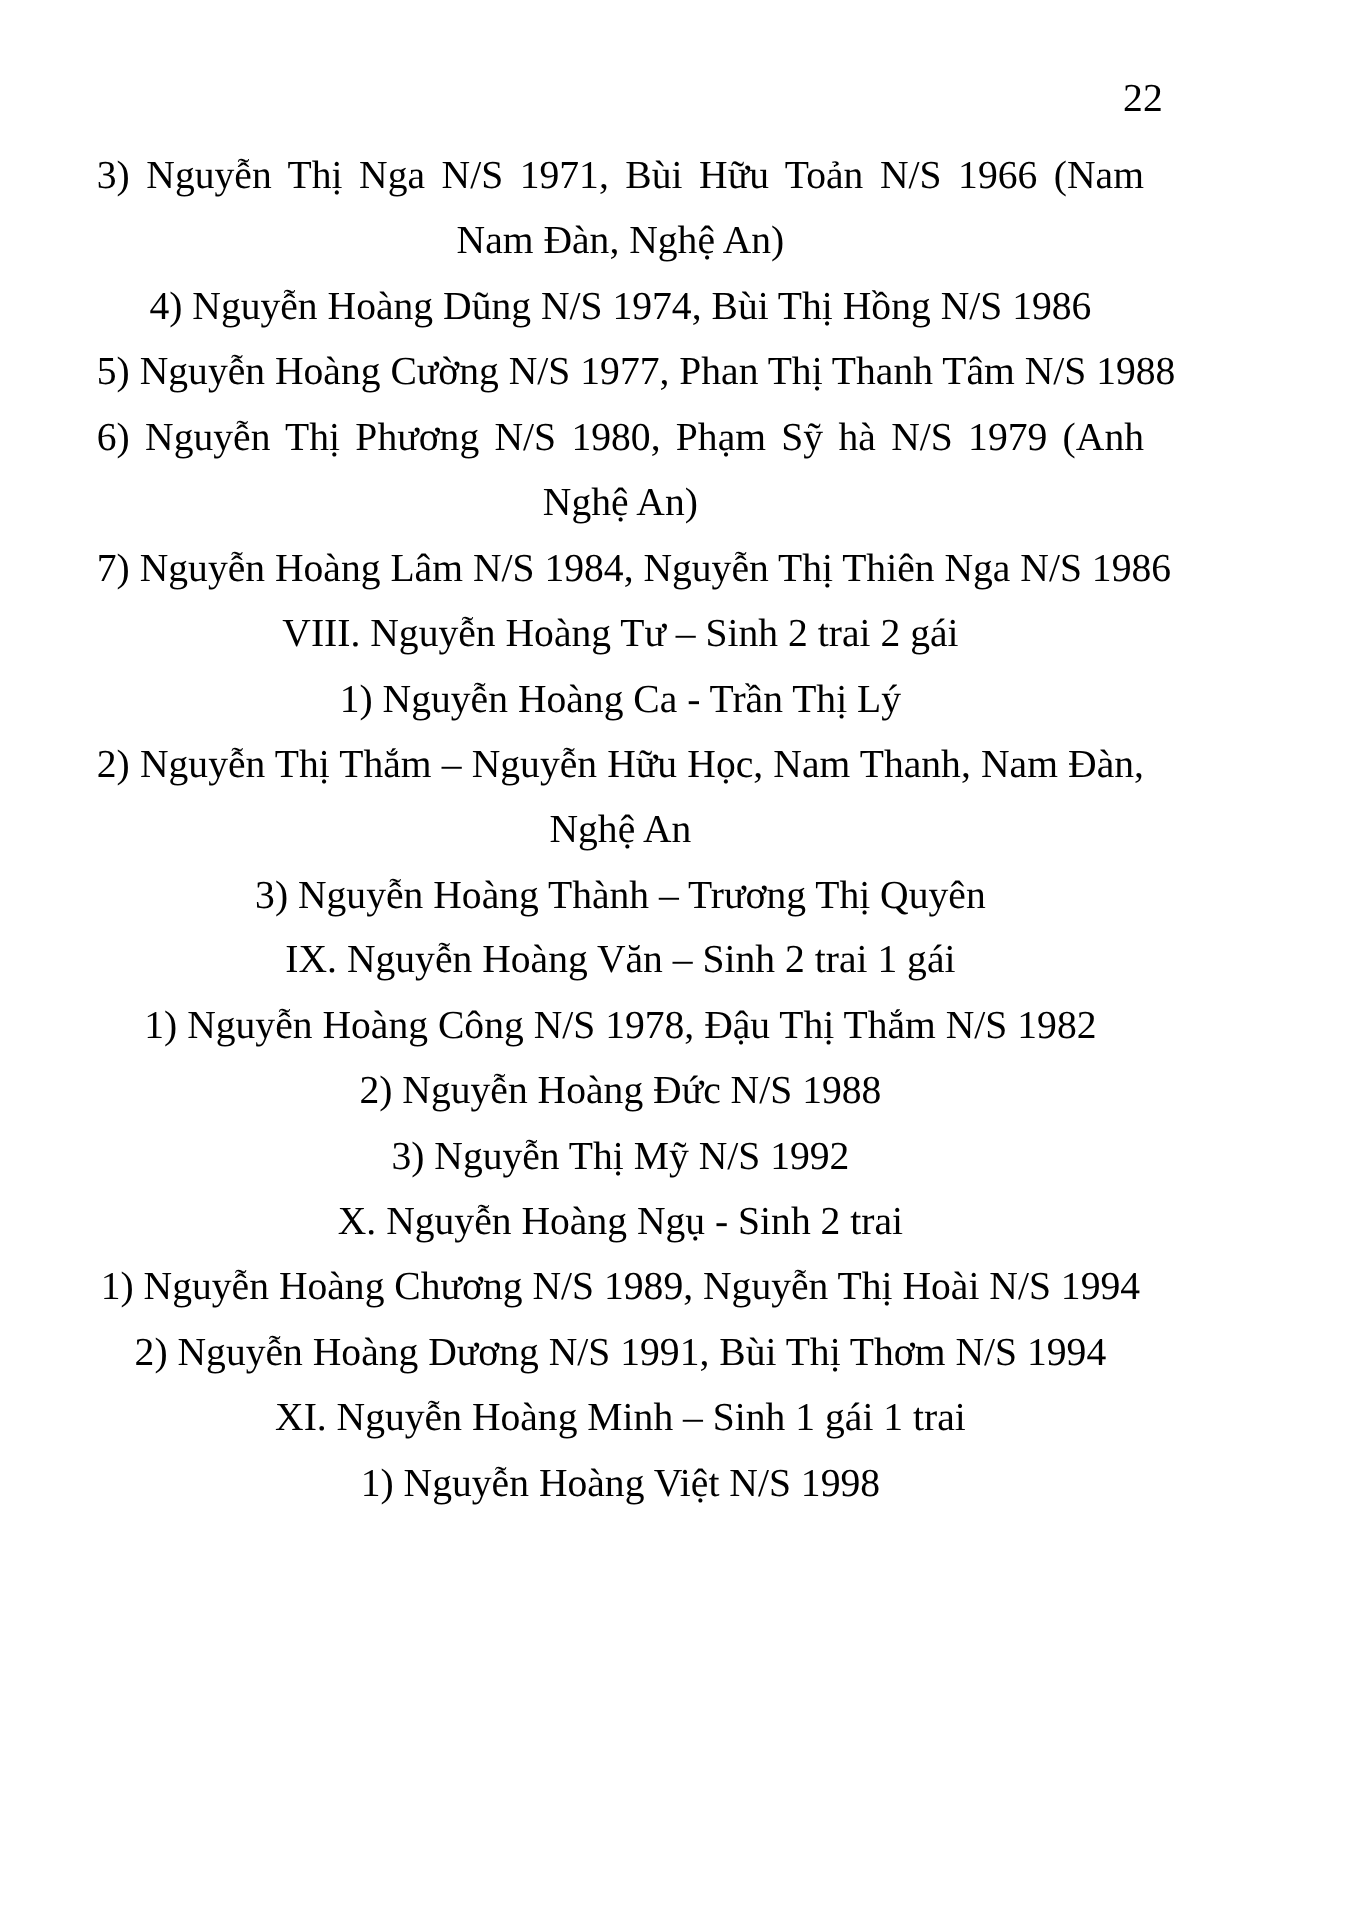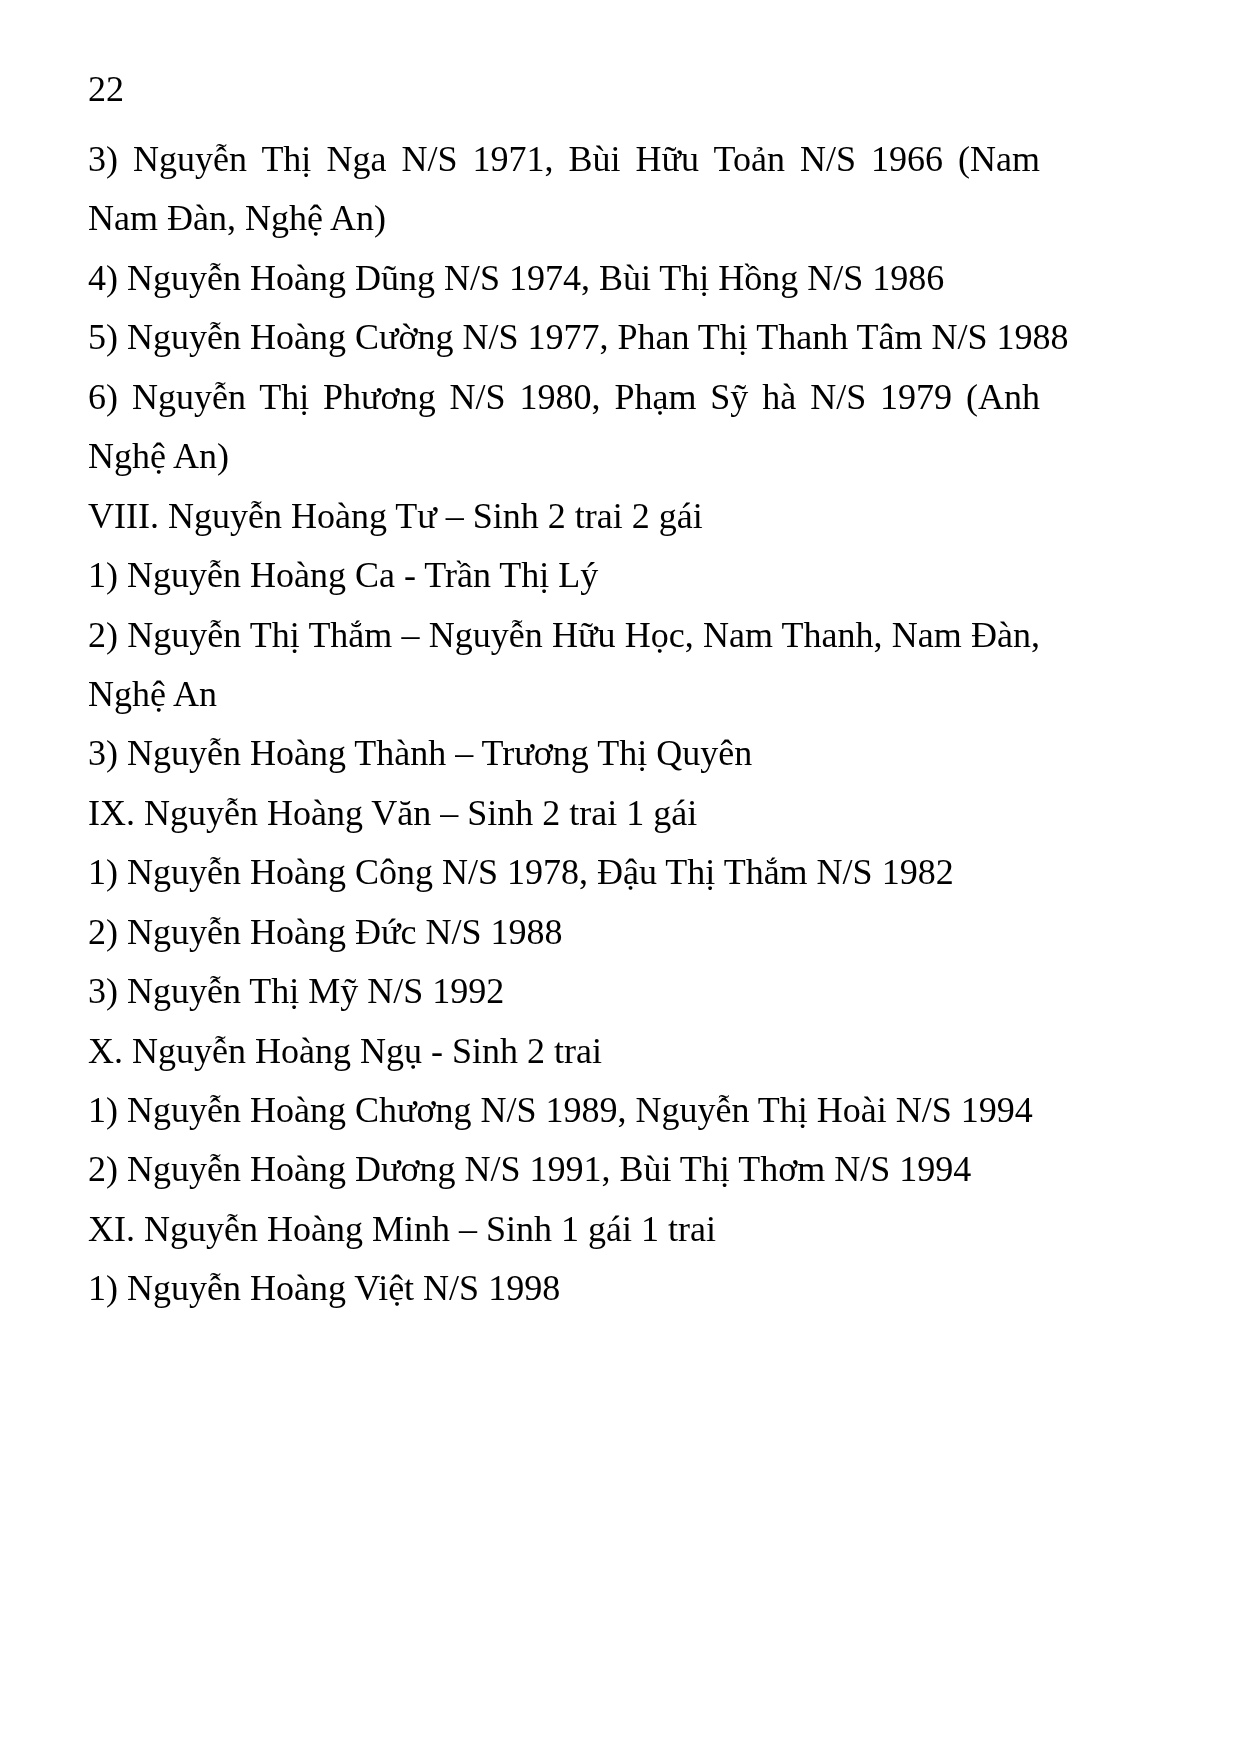--- a/index.html
+++ b/index.html
@@ -12,37 +12,37 @@
     width: 1241px;
     height: 1755px;
     background: #ffffff;
     color: #000000;
     font-family: "Liberation Serif", "DejaVu Serif", serif;
     font-size: 36px;
     overflow: hidden;
   }
   .pageno {
     position: absolute;
-    left: 88px;
+    left: 105px;
     top: 60px;
     width: 952px;
-    text-align: left;
+    text-align: right;
     line-height: 59.45px;
   }
   .content {
     position: absolute;
     left: 88px;
     top: 130px;
     width: 952px;
   }
   .line {
     line-height: 59.45px;
     height: 59.45px;
     white-space: nowrap;
-    text-align: left;
+    text-align: center;
   }
   .just {
     white-space: normal;
     text-align: justify;
     text-align-last: justify;
     overflow: hidden;
   }
   .bold {
     font-weight: normal;
   }
@@ -54,20 +54,21 @@
 
   <div class="pageno">22</div>
 
   <div class="content">
     <div class="line just">3) Nguyễn Thị Nga N/S 1971, Bùi Hữu Toản N/S 1966 (Nam Thanh,</div>
     <div class="line">Nam Đàn, Nghệ An)</div>
     <div class="line">4) Nguyễn Hoàng Dũng N/S 1974, Bùi Thị Hồng N/S 1986</div>
     <div class="line">5) Nguyễn Hoàng Cường N/S 1977, Phan Thị Thanh Tâm N/S 1988</div>
     <div class="line just">6) Nguyễn Thị Phương N/S 1980, Phạm Sỹ hà N/S 1979 (Anh Sơn,</div>
     <div class="line">Nghệ An)</div>
+    <div class="line">7) Nguyễn Hoàng Lâm N/S 1984, Nguyễn Thị Thiên Nga N/S 1986</div>
     <div class="line bold">VIII. Nguyễn Hoàng Tư – Sinh 2 trai 2 gái</div>
     <div class="line">1) Nguyễn Hoàng Ca - Trần Thị Lý</div>
     <div class="line just">2) Nguyễn Thị Thắm – Nguyễn Hữu Học, Nam Thanh, Nam Đàn,</div>
     <div class="line">Nghệ An</div>
     <div class="line">3) Nguyễn Hoàng Thành – Trương Thị Quyên</div>
     <div class="line bold">IX. Nguyễn Hoàng Văn – Sinh 2 trai 1 gái</div>
     <div class="line">1) Nguyễn Hoàng Công N/S 1978, Đậu Thị Thắm N/S 1982</div>
     <div class="line">2) Nguyễn Hoàng Đức N/S 1988</div>
     <div class="line">3) Nguyễn Thị Mỹ N/S 1992</div>
     <div class="line">X. Nguyễn Hoàng Ngụ - Sinh 2 trai</div>

